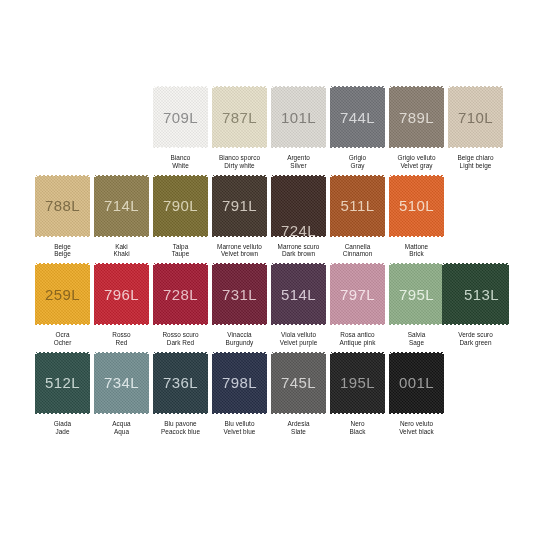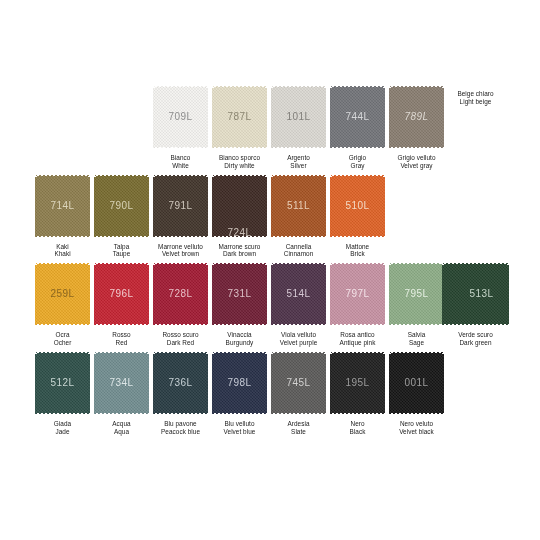--- a/index.html
+++ b/index.html
@@ -102,21 +102,21 @@
     right: 0;
     background-image:
       linear-gradient(225deg, #ffffff 38%, transparent 38%),
       linear-gradient(315deg, #ffffff 38%, transparent 38%);
     background-size: 3px 4px, 3px 4px;
   }
 
   .swatch-code {
     position: relative;
     z-index: 2;
-    font-size: 10px;
+    font-size: 15px;
     letter-spacing: 0.4px;
     line-height: 1;
     font-family: "Liberation Sans", sans-serif;
   }
 
   .swatch-caption {
     margin-top: 5px;
     text-align: center;
     line-height: 1.22;
     color: #1a1a1a;
@@ -189,35 +189,55 @@
             <span class="caption-it">Grigio</span>
             <span class="caption-en">Gray</span>
           </div>
         </div>
         <div class="swatch-cell">
           <div class="swatch-chip" style="background-color: rgb(134, 122, 109);">
             <span class="pink-edge top"></span>
             <span class="pink-edge bottom"></span>
             <span class="pink-edge left"></span>
             <span class="pink-edge right"></span>
-            <span class="swatch-code" style="color: rgb(222, 217, 210); font-style: italic;">789L</span>
+            <span class="swatch-code" style="color: rgb(222, 217, 210);">789L</span>
           </div>
           <div class="swatch-caption">
             <span class="caption-it">Grigio velluto</span>
             <span class="caption-en">Velvet gray</span>
           </div>
         </div>
         <div class="swatch-cell">
+          <div class="swatch-chip" style="background-color: rgb(213, 200, 180);">
+            <span class="pink-edge top"></span>
+            <span class="pink-edge bottom"></span>
+            <span class="pink-edge left"></span>
+            <span class="pink-edge right"></span>
+            <span class="swatch-code" style="color: rgb(126, 116, 100);">710L</span>
+          </div>
           <div class="swatch-caption">
             <span class="caption-it">Beige chiaro</span>
             <span class="caption-en">Light beige</span>
           </div>
         </div>
       </div>
       <div class="swatch-row">
+        <div class="swatch-cell">
+          <div class="swatch-chip" style="background-color: rgb(212, 184, 130);">
+            <span class="pink-edge top"></span>
+            <span class="pink-edge bottom"></span>
+            <span class="pink-edge left"></span>
+            <span class="pink-edge right"></span>
+            <span class="swatch-code" style="color: rgb(125, 108, 70);">788L</span>
+          </div>
+          <div class="swatch-caption">
+            <span class="caption-it">Beige</span>
+            <span class="caption-en">Beige</span>
+          </div>
+        </div>
         <div class="swatch-cell">
           <div class="swatch-chip" style="background-color: rgb(138, 122, 74);">
             <span class="pink-edge top"></span>
             <span class="pink-edge bottom"></span>
             <span class="pink-edge left"></span>
             <span class="pink-edge right"></span>
             <span class="swatch-code" style="color: rgb(221, 214, 189);">714L</span>
           </div>
           <div class="swatch-caption">
             <span class="caption-it">Kaki</span>

